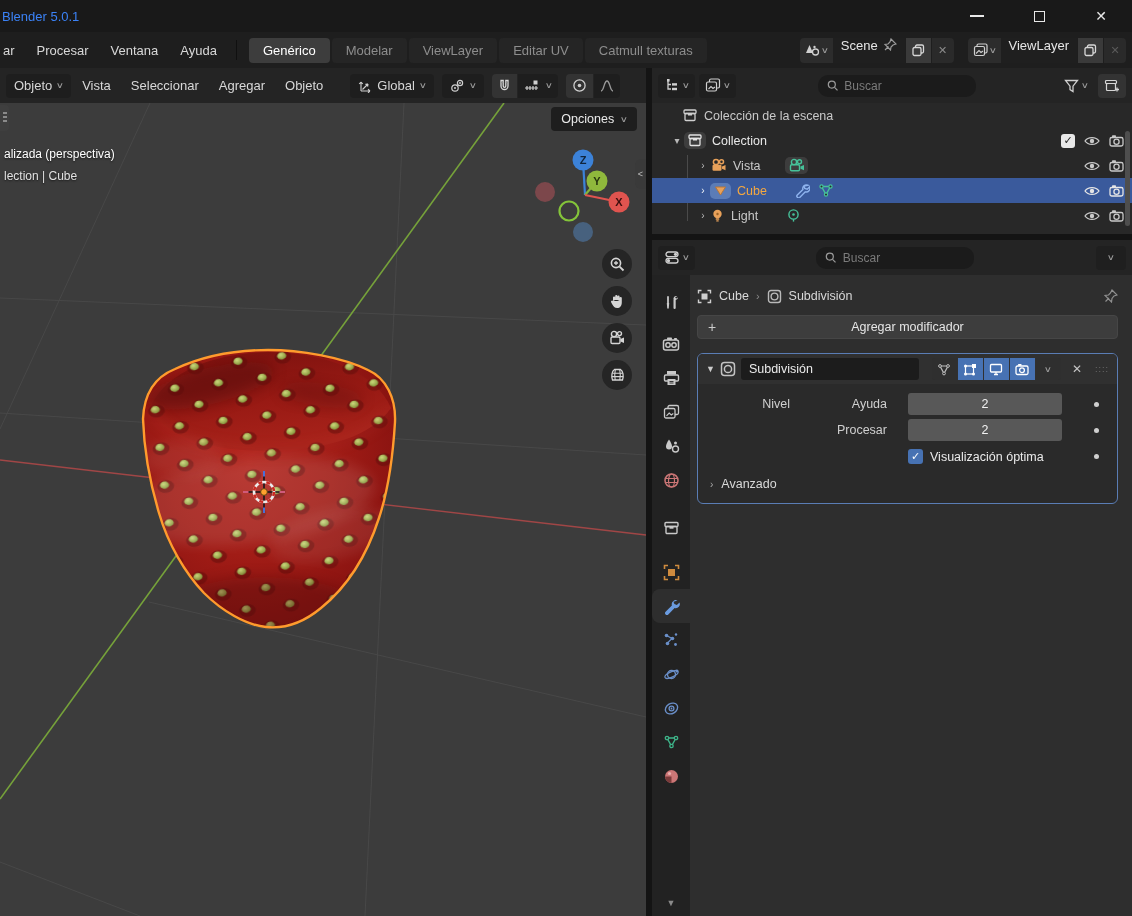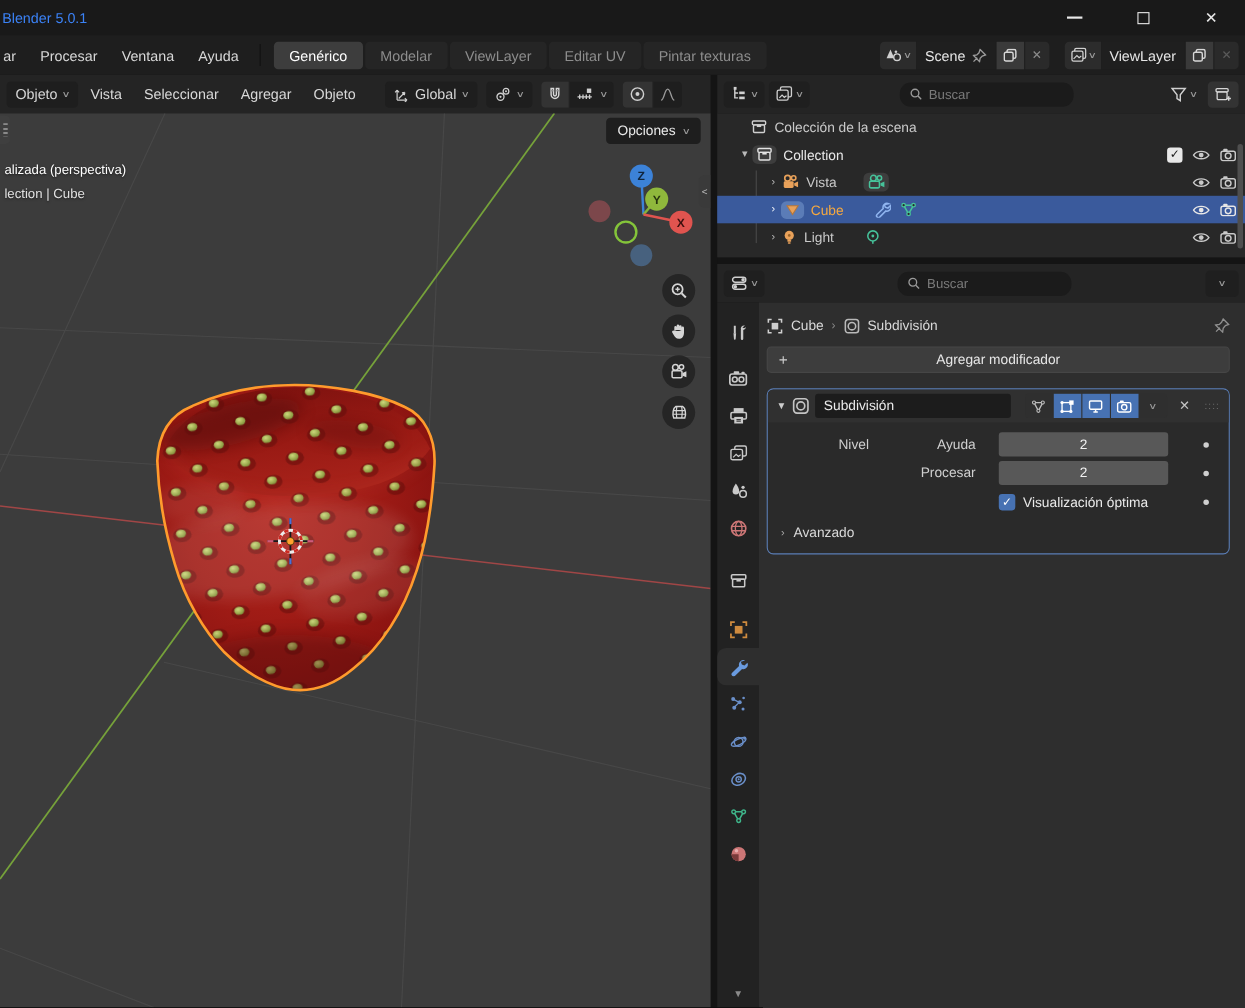--- a/index.html
+++ b/index.html
@@ -18,21 +18,21 @@
   
   .menurow { height:36px; background:#1e1e1e; display:flex; align-items:center; font-size:13px; }
   .menu-item { padding:0 11px; color:#d8d8d8; }
   .menu-item.first { padding-left:3px; }
   .menu-sep { width:1px; height:20px; background:#101010; margin:0 8px; }
   .ws-tabs { display:flex; gap:2px; margin-left:4px; }
   .ws-tab { padding:5px 14px; border-radius:4px; background:#252525; color:#8d8d8d; }
   .ws-tab.active { background:#3d3d3d; color:#ffffff; }
   .idblock { display:flex; align-items:center; height:25px; margin-left:14px; }
   .idblock .icon-btn { height:100%; display:flex; align-items:center; gap:2px; background:#2c2c2c; border-radius:4px 0 0 4px; padding:0 5px; }
-  .idblock .field { height:100%; display:flex; align-items:center; gap:6px; background:#1f1f1f; padding:0 8px; color:#e6e6e6; }
+  .idblock .field { height:100%; display:flex; align-items:flex-start; gap:6px; background:#1f1f1f; padding:0 8px; color:#e6e6e6; }
   .idblock .mini-btn { height:100%; width:25px; display:flex; align-items:center; justify-content:center; background:#3a3a3a; margin-left:1px; }
   .idblock .x-btn { height:100%; width:22px; display:flex; align-items:center; justify-content:center; color:#8b8b8b; background:#2a2a2a; border-radius:0 4px 4px 0; margin-left:1px; font-size:11px; }
   .idblock .x-btn.dim { color:#5a5a5a; }
   .chev { font-size:8px; color:#9a9a9a; transform:scaleX(1.4); display:inline-block; }
 
   
   .main { display:flex; height:848px; }
   .vp-col { width:646px; display:flex; flex-direction:column; margin-right:6px; }
   .right-col { width:480px; display:flex; flex-direction:column; }
 
@@ -144,21 +144,21 @@
     <span class="menu-item first">ar</span>
     <span class="menu-item">Procesar</span>
     <span class="menu-item">Ventana</span>
     <span class="menu-item">Ayuda</span>
     <span class="menu-sep"></span>
     <div class="ws-tabs">
       <span class="ws-tab active">Genérico</span>
       <span class="ws-tab">Modelar</span>
       <span class="ws-tab">ViewLayer</span>
       <span class="ws-tab">Editar UV</span>
-      <span class="ws-tab">Pintar texturas</span>
+      <span class="ws-tab">Catmull texturas</span>
     </div>
     <div style="flex:1"></div>
     <div class="idblock">
       <span class="icon-btn">
         <svg class="ic" width="15" height="14" viewBox="0 0 15 14">
             <path d="M4.5,2 L8,10 H1 Z" fill="#d0d0d0"></path>
             <circle cx="10.5" cy="9" r="3" fill="none" stroke="#d0d0d0" stroke-width="1.3"></circle>
             <circle cx="9.5" cy="4" r="1.2" fill="#d0d0d0"></circle>
           </svg>
         <span class="chev">∨</span>

